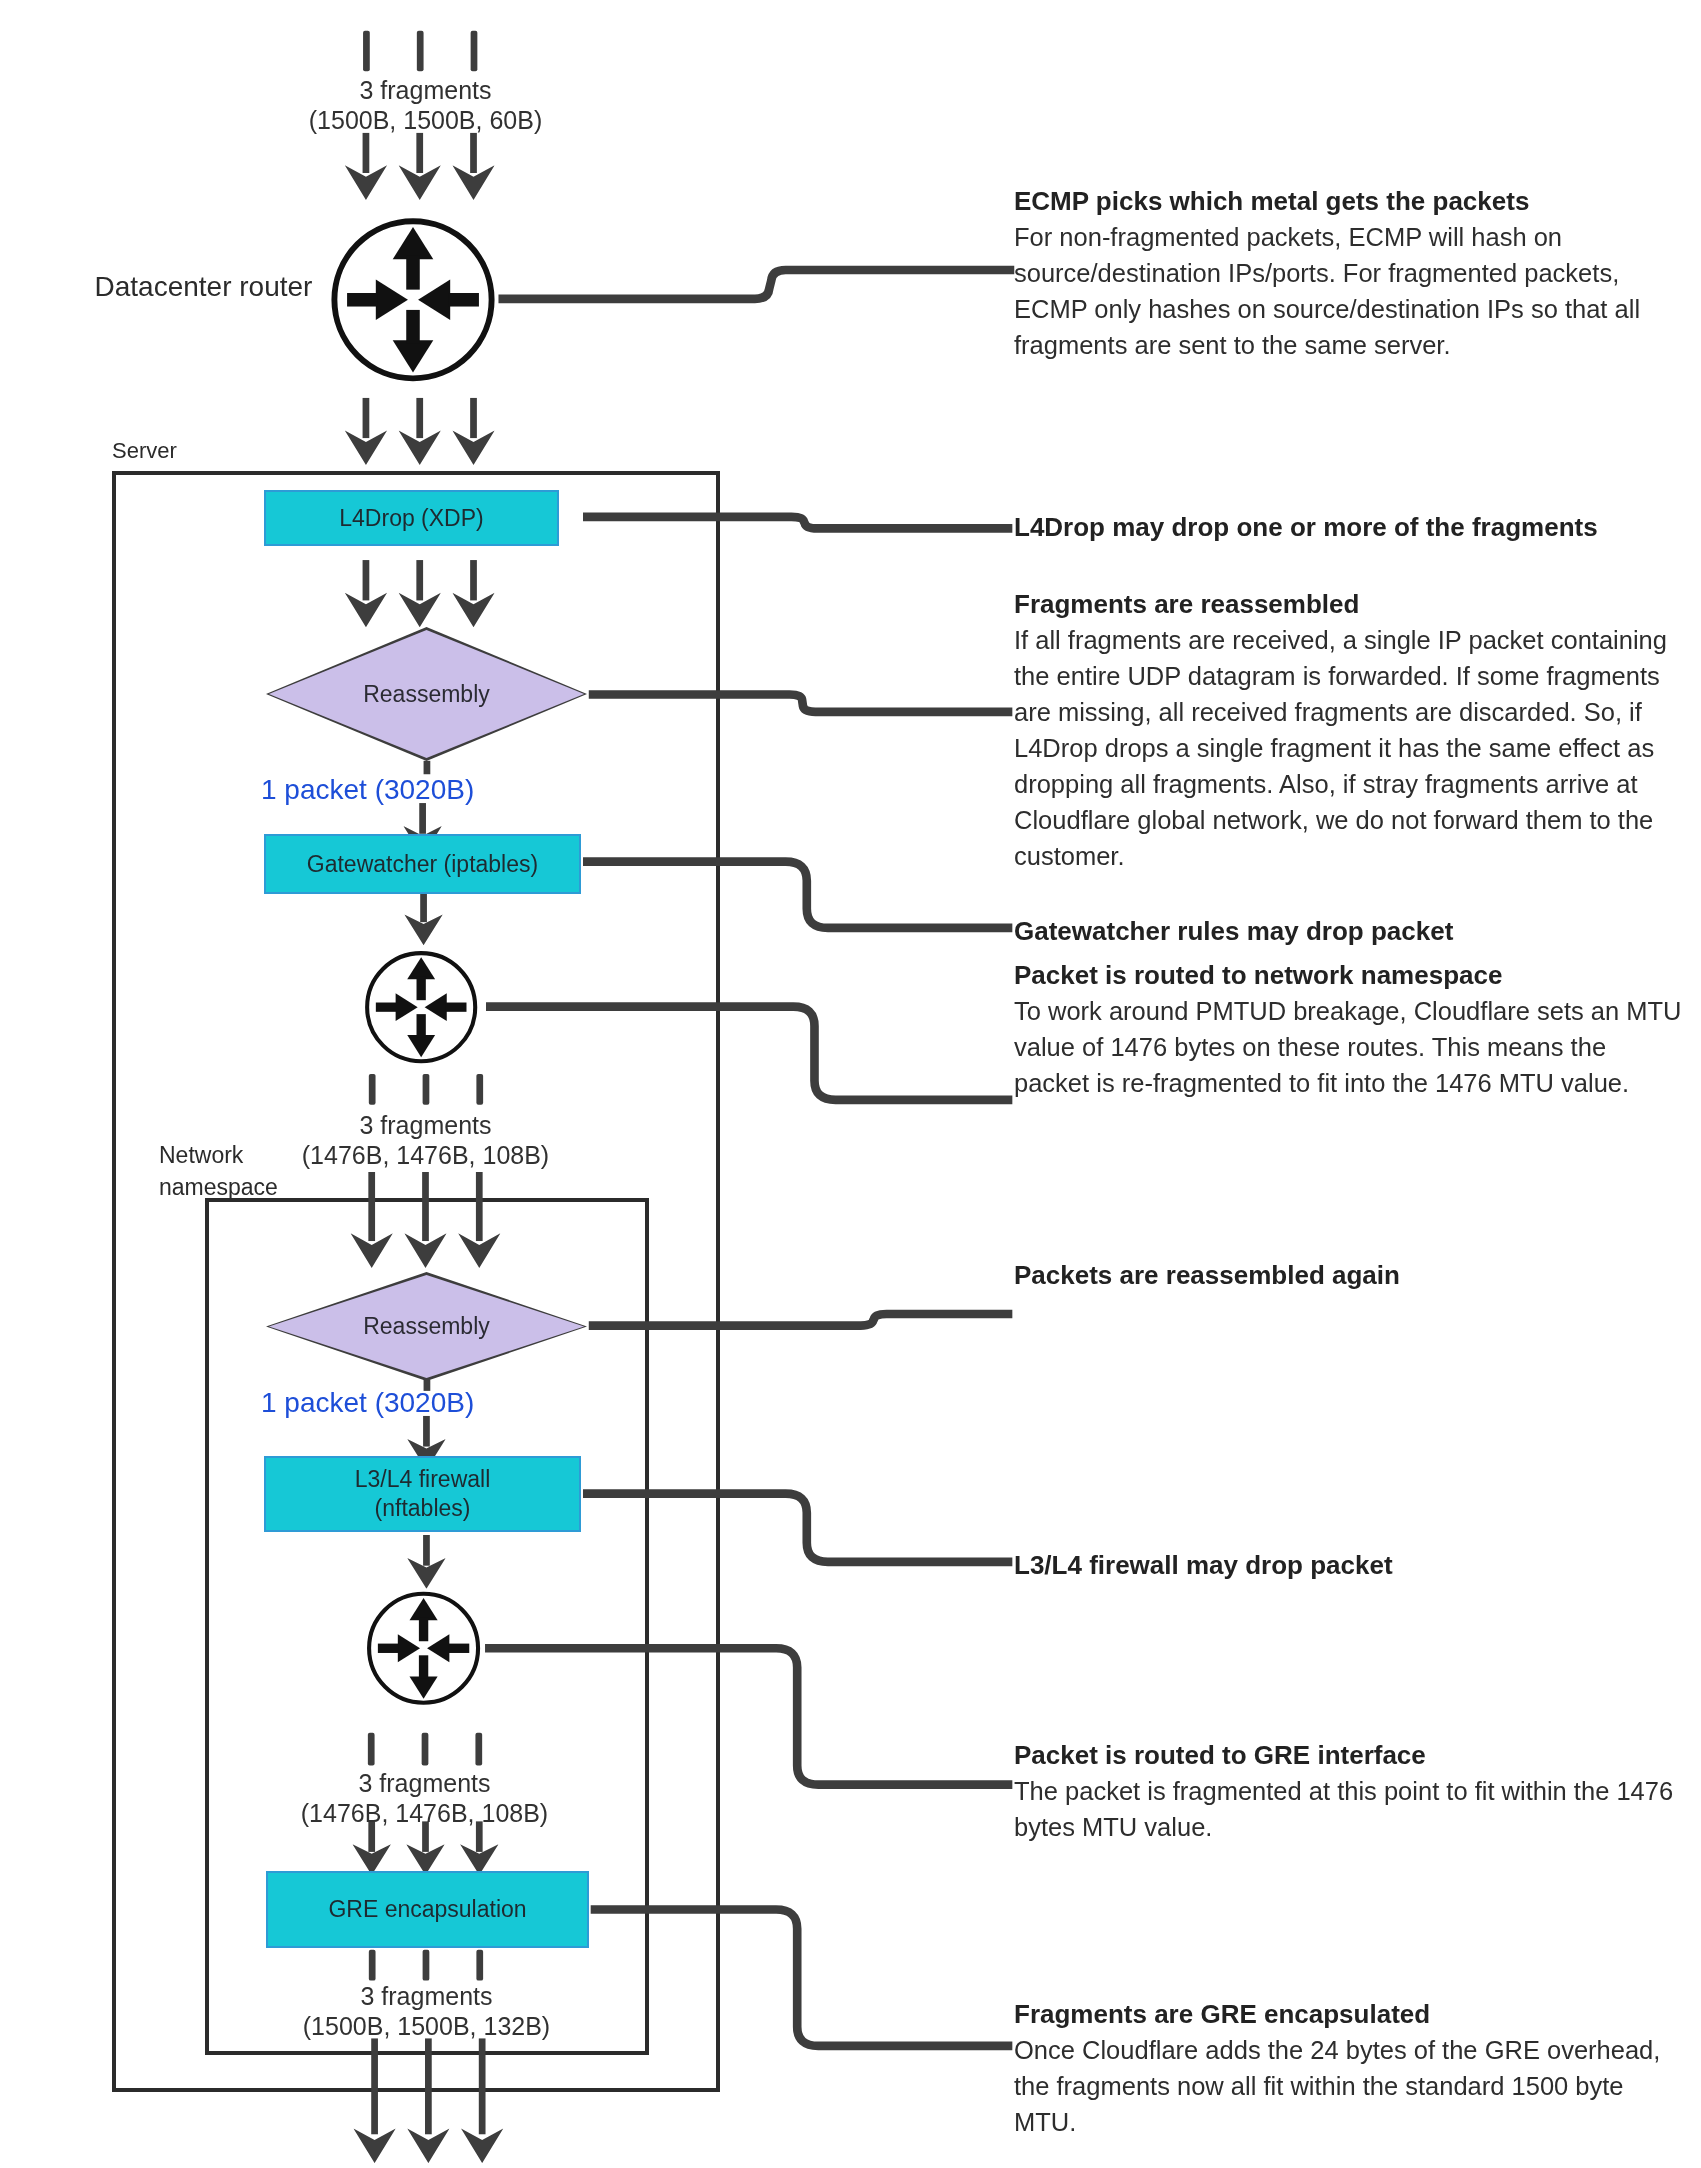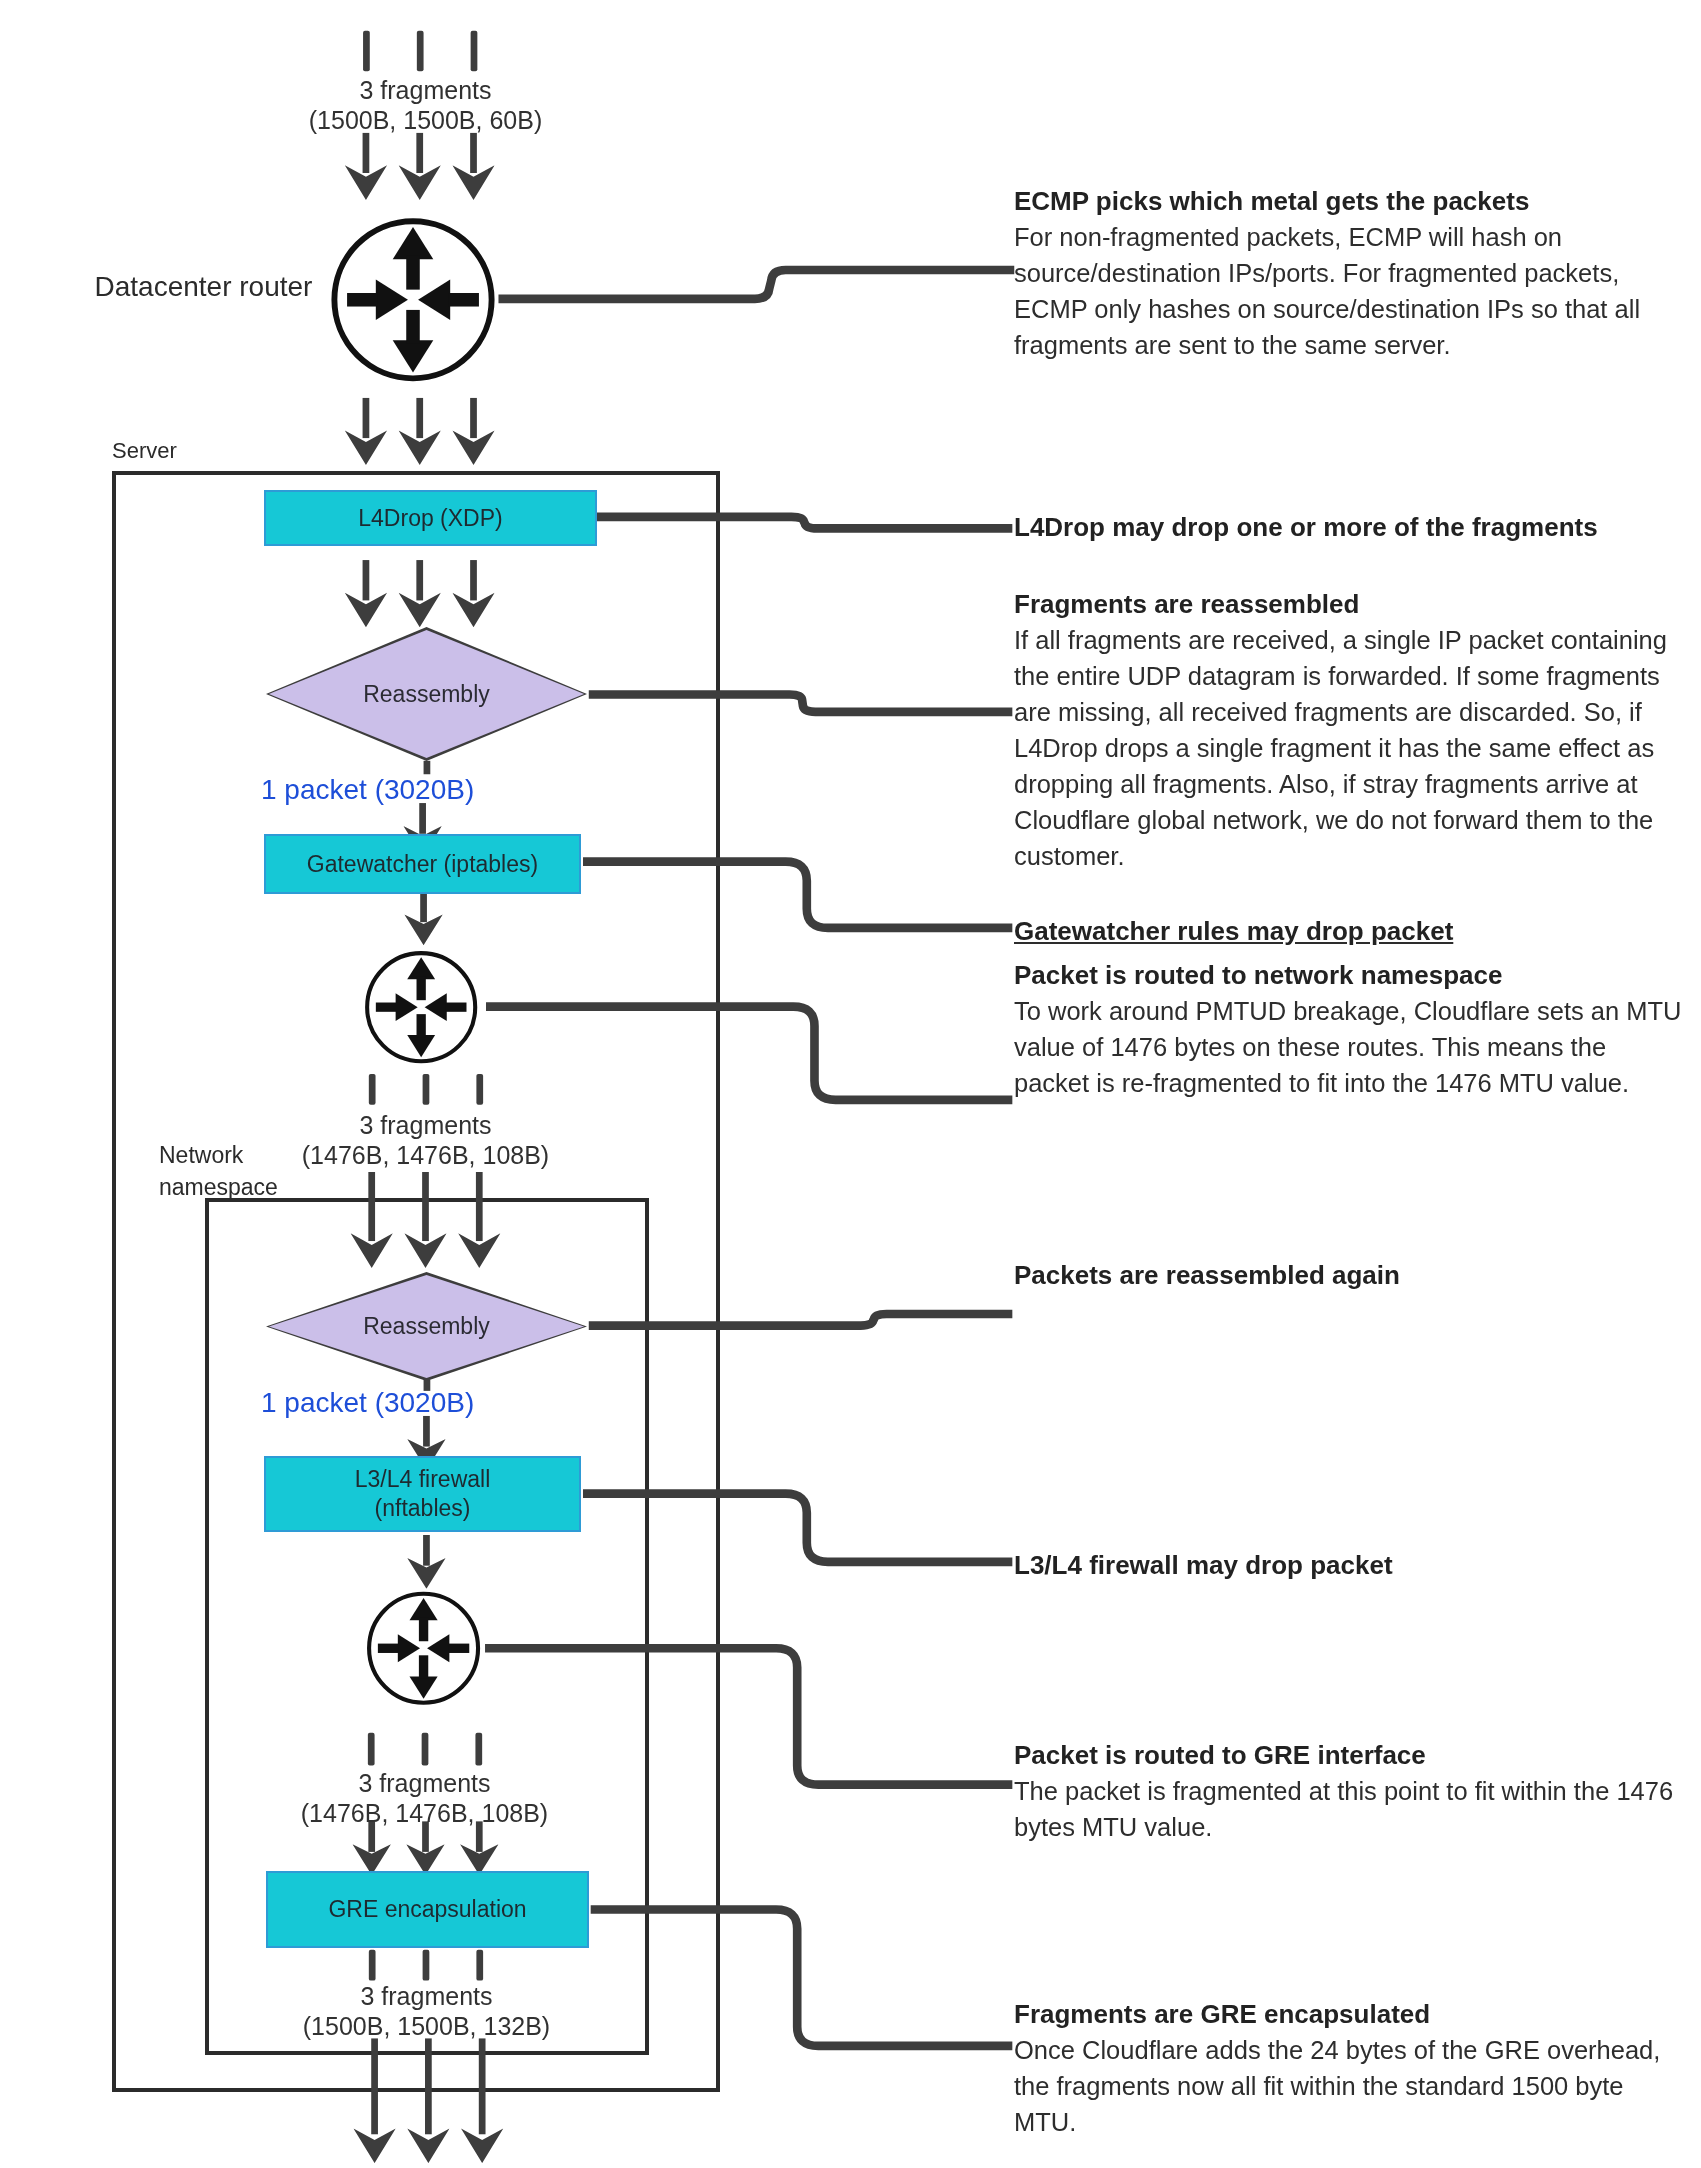--- a/index.html
+++ b/index.html
@@ -165,21 +165,21 @@
 
   <div class="flowcap" style="left:262px;top:75px;">
     <div>3 fragments</div>
     <div>(1500B, 1500B, 60B)</div>
   </div>
 
   <div class="sidelabel" style="left:88px;top:269px;width:231px;">Datacenter router</div>
 
   <div class="framelabel" style="left:112px;top:438px;">Server</div>
 
-  <div class="node" style="left:264px;top:490px;width:333px;height:56px;">
+  <div class="node" style="left:264px;top:490px;width:295px;height:56px;">
     <span>L4Drop (XDP)</span>
   </div>
 
   <div class="diamond" style="left:266px;top:627px;width:321px;height:134px;">
     <div class="d-outer"></div>
     <div class="d-inner"></div>
     <div class="d-label">Reassembly</div>
   </div>
 
   <div class="packetcap" style="left:261px;top:774px;">1 packet (3020B)</div>
@@ -226,21 +226,21 @@
     <div class="h">ECMP picks which metal gets the packets</div>
     <div class="b">For non-fragmented packets, ECMP will hash on source/destination IPs/ports. For fragmented packets, ECMP only hashes on source/destination IPs so that all fragments are sent to the same server.</div>
   </div>
   <div class="ann" style="top:509px;">
     <div class="h">L4Drop may drop one or more of the fragments</div>
   </div>
   <div class="ann" style="top:586px;">
     <div class="h">Fragments are reassembled</div>
     <div class="b">If all fragments are received, a single IP packet containing the entire UDP datagram is forwarded. If some fragments are missing, all received fragments are discarded. So, if L4Drop drops a single fragment it has the same effect as dropping all fragments. Also, if stray fragments arrive at Cloudflare global network, we do not forward them to the customer.</div>
   </div>
-  <div class="ann" style="top:913px;text-decoration:underline;">
+  <div class="ann" style="top:913px;">
     <div class="h">Gatewatcher rules may drop packet</div>
   </div>
   <div class="ann" style="top:957px;">
     <div class="h">Packet is routed to network namespace</div>
     <div class="b">To work around PMTUD breakage, Cloudflare sets an MTU value of 1476 bytes on these routes. This means the packet is re-fragmented to fit into the 1476 MTU value.</div>
   </div>
   <div class="ann" style="top:1257px;">
     <div class="h">Packets are reassembled again</div>
   </div>
   <div class="ann" style="top:1547px;">

